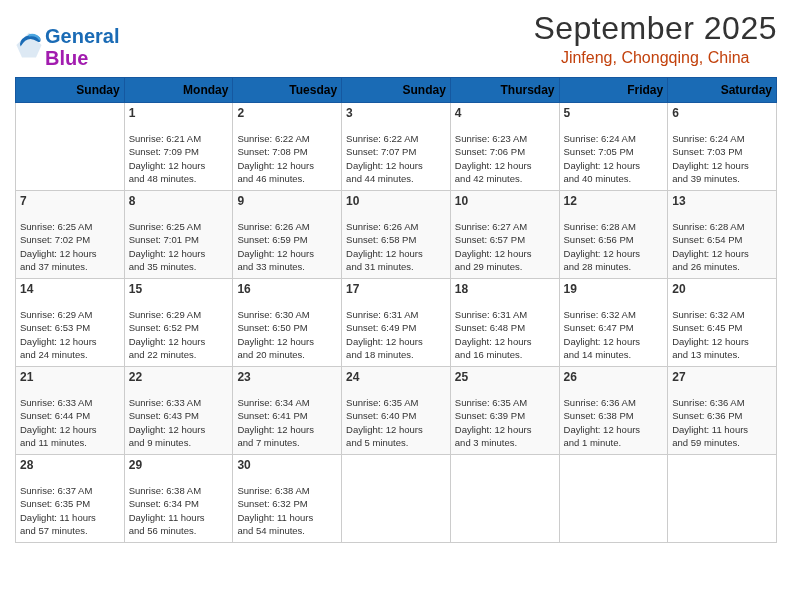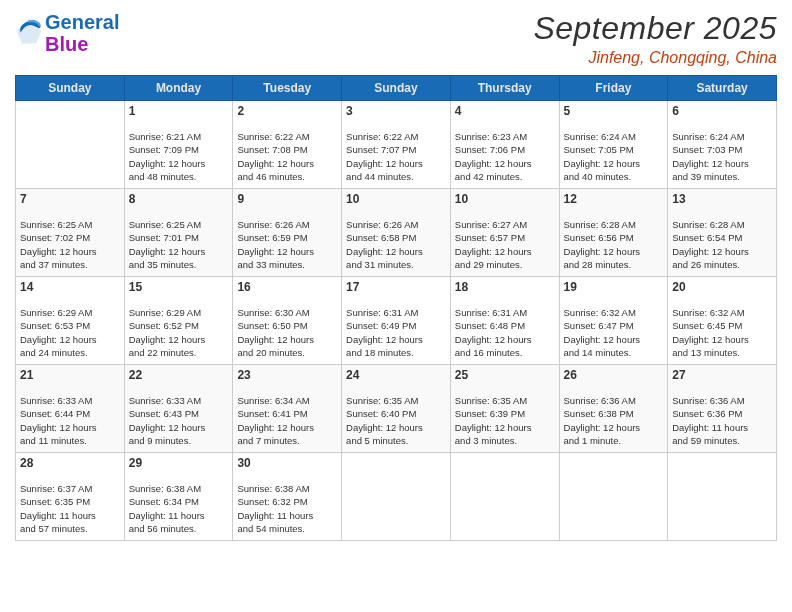--- a/index.html
+++ b/index.html
@@ -18,64 +18,63 @@
     }
     .header {
       display: flex;
       justify-content: space-between;
       align-items: flex-start;
       margin-bottom: 8px;
     }
     .logo {
       display: flex;
       align-items: center;
-      margin-top: 1px;
+      margin-top: 15px;
     }
     .logo-text {
       font-size: 20px;
       font-weight: bold;
       color: #333;
       line-height: 1.1;
     }
     .logo-text span {
       color: #1a6bb5;
     }
     .logo-icon {
       width: 28px;
       height: 28px;
       margin-right: 2px;
       margin-top: -4px;
     }
     .title-block {
-      text-align: right;
-      font-style: italic;
+      text-align: center;
     }
     .month-title {
       font-size: 32px;
       font-weight: normal;
       color: #333;
       letter-spacing: 0.5px;
     }
     .location {
       font-size: 16px;
       color: #c2410c;
       margin-top: 2px;
     }
     .calendar {
       width: 100%;
       border-collapse: collapse;
       border: 1px solid #ccc;
     }
     .calendar th {
       background-color: #1a6bb5;
-      color: #e5e5e5;
+      color: #000000;
       font-size: 12px;
       font-weight: bold;
       padding: 5px 4px;
-      text-align: center;
+      text-align: right;
       border: 1px solid #1558a0;
     }
     .calendar td {
       vertical-align: top;
       border: 1px solid #ccc;
       padding: 3px 4px;
       width: calc(100% / 7);
       height: 88px;
     }
     .day-num {

